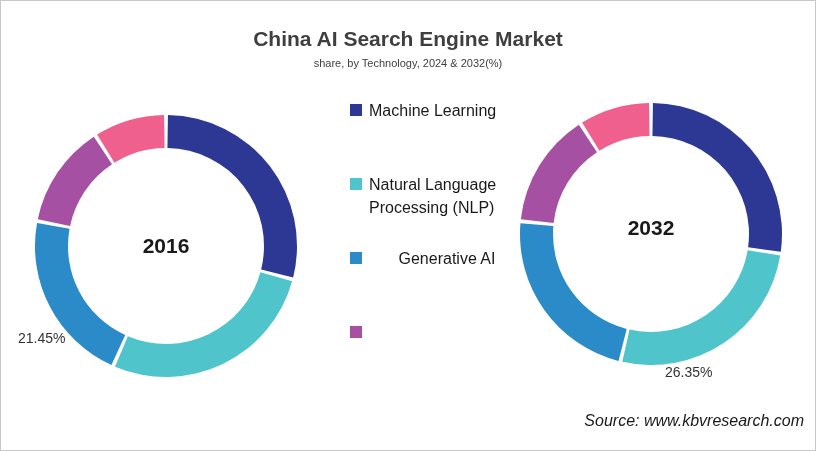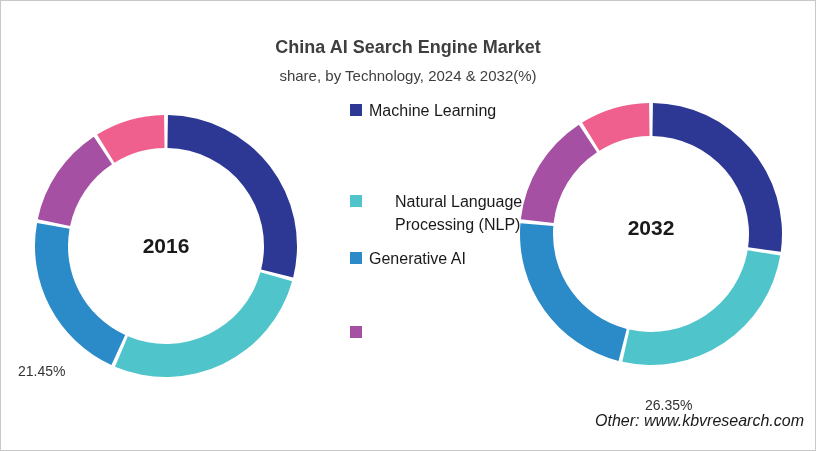--- a/index.html
+++ b/index.html
@@ -7,49 +7,49 @@
     position:relative;
     width:816px;height:451px;
     box-sizing:border-box;
     border:1px solid #c8c8c8;
     background:#ffffff;
     font-family:"Liberation Sans", sans-serif;
     overflow:hidden;
   }
   .titles{position:absolute;top:26px;left:0;right:0;text-align:center;}
   .title{
-    margin:8px;font-size:18px;line-height:24px;font-weight:700;color:#3f3f3f;
+    margin:0;font-size:21px;line-height:24px;font-weight:700;color:#3f3f3f;
   }
   .subtitle{
-    margin:3px 0 0 0;font-size:15px;line-height:18px;font-weight:400;color:#3f3f3f;
+    margin:3px 0 0 0;font-size:11px;line-height:18px;font-weight:400;color:#3f3f3f;
   }
   .donut{position:absolute;}
   .donut-left{left:32px;top:112px;}
   .donut-right{left:517px;top:100px;}
   .year-label{
     position:absolute;width:100px;text-align:center;
     font-size:21px;font-weight:700;color:#1a1a1a;
   }
   .year-left{left:115px;top:233px;}
   .year-right{left:600px;top:215px;}
   .callout{
-    position:absolute;font-size:14px;color:#333333;white-space:nowrap;margin-top:33px;
+    position:absolute;font-size:14px;color:#333333;white-space:nowrap;
   }
   .callout-left{left:17px;top:329px;}
-  .callout-right{left:644px;top:363px;}
+  .callout-right{left:664px;top:363px;}
   .legend{
     position:absolute;left:317px;top:98px;width:178px;height:343px;
     list-style:none;margin:0;padding:0;
   }
   .legend-item{
     position:absolute;left:0;display:flex;align-items:flex-start;padding-left:32px;
   }
   .legend-item:nth-child(1){top:0;}
-  .legend-item:nth-child(2){top:91px;gap:26px;}
-  .legend-item:nth-child(3){top:148px;}
+  .legend-item:nth-child(2){top:74px;}
+  .legend-item:nth-child(3){top:148px;text-align:center;}
   .legend-item:nth-child(4){top:222px;}
   .legend-item:nth-child(5){top:297px;}
   .swatch{
     width:12px;height:12px;flex:0 0 12px;margin:5px 7px 0 0;
   }
   .legend-label{
     font-size:16px;line-height:23px;color:#1a1a1a;width:156px;
   }
   .source{
     position:absolute;right:11px;top:411px;
@@ -99,15 +99,15 @@
     </li>
     <li class="legend-item">
       <span class="swatch" style="background: rgb(43, 138, 200);"></span>
       <span class="legend-label">Generative AI</span>
     </li>
     <li class="legend-item">
       <span class="swatch" style="background: rgb(166, 80, 164);"></span>
     </li>
   </ul>
 
-  <div class="source">Other: www.kbvresearch.com</div>
+  <div class="source">Source: www.kbvresearch.com</div>
 
 </div>
 
 </body></html>

